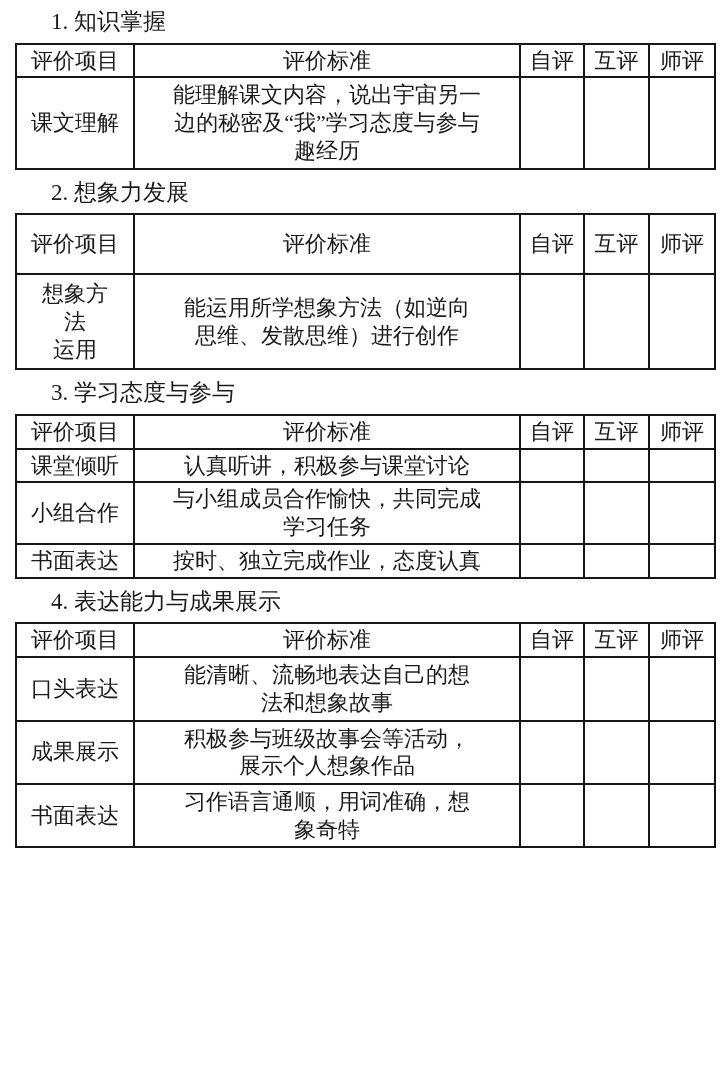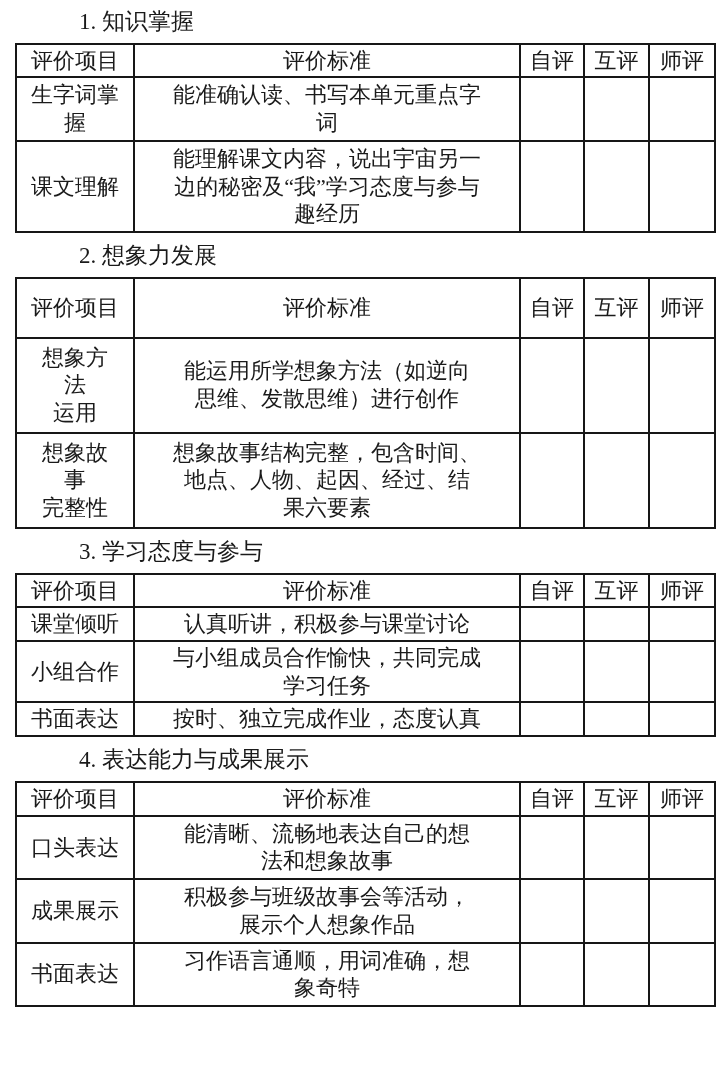--- a/index.html
+++ b/index.html
@@ -13,21 +13,21 @@
     overflow: hidden;
     font-family: "Liberation Serif", "DejaVu Serif", serif;
     color: #1a1a1a;
   }
   .page {
     padding: 4px 12px 0 15px;
   }
   .section-heading {
     font-size: 23px;
     line-height: 1.25;
-    margin: 9px 0 6px 64px;
+    margin: 9px 0 6px 36px;
     white-space: pre-line;
   }
   .section:first-child .section-heading {
     margin-top: 4px;
   }
   table.eval-table {
     border-collapse: collapse;
     table-layout: fixed;
     width: 699px;
   }
@@ -75,29 +75,20 @@
         <tr>
           <th>评价项目</th>
           <th>评价标准</th>
           <th>自评</th>
           <th>互评</th>
           <th>师评</th>
         </tr>
       </thead>
       <tbody>
         <tr>
-          <td>生字词掌
-握</td>
-          <td>能准确认读、书写本单元重点字
-词</td>
-          <td></td>
-          <td></td>
-          <td></td>
-        </tr>
-        <tr>
           <td>课文理解</td>
           <td>能理解课文内容，说出宇宙另一
 边的秘密及“我”学习态度与参与
 趣经历</td>
           <td></td>
           <td></td>
           <td></td>
         </tr>
       </tbody>
     </table>
@@ -125,30 +116,20 @@
       <tbody>
         <tr>
           <td>想象方法
 运用</td>
           <td>能运用所学想象方法（如逆向
 思维、发散思维）进行创作</td>
           <td></td>
           <td></td>
           <td></td>
         </tr>
-        <tr>
-          <td>想象故事
-完整性</td>
-          <td>想象故事结构完整，包含时间、
-地点、人物、起因、经过、结
-果六要素</td>
-          <td></td>
-          <td></td>
-          <td></td>
-        </tr>
       </tbody>
     </table>
   </div>
 
   <div class="section">
     <div class="section-heading">3. 学习态度与参与</div>
     <table class="eval-table t3">
       <colgroup>
         <col class="c-item">
           <col class="c-criteria">

